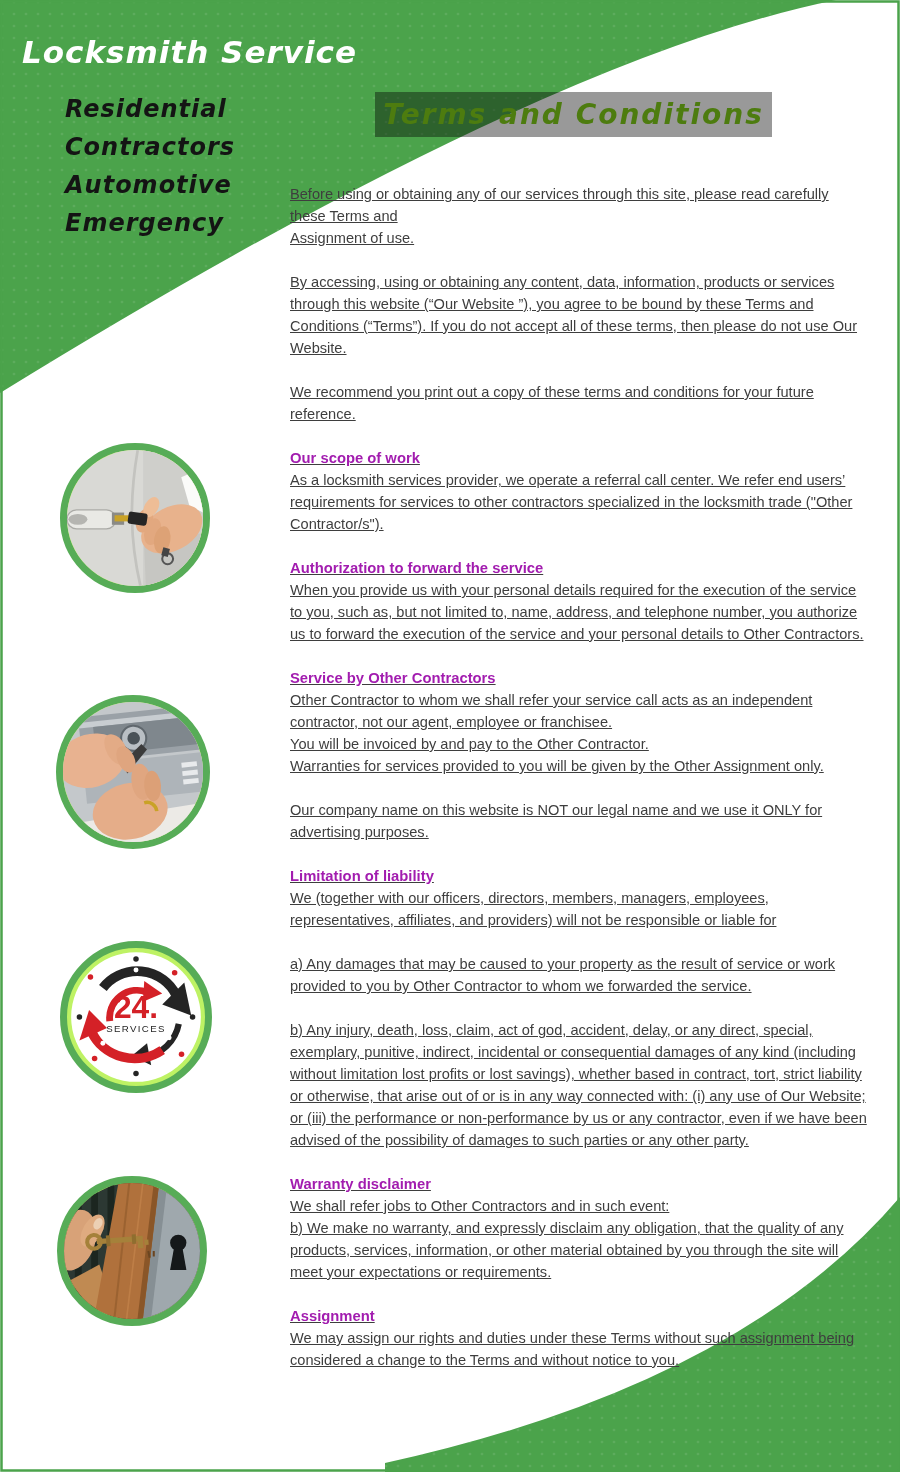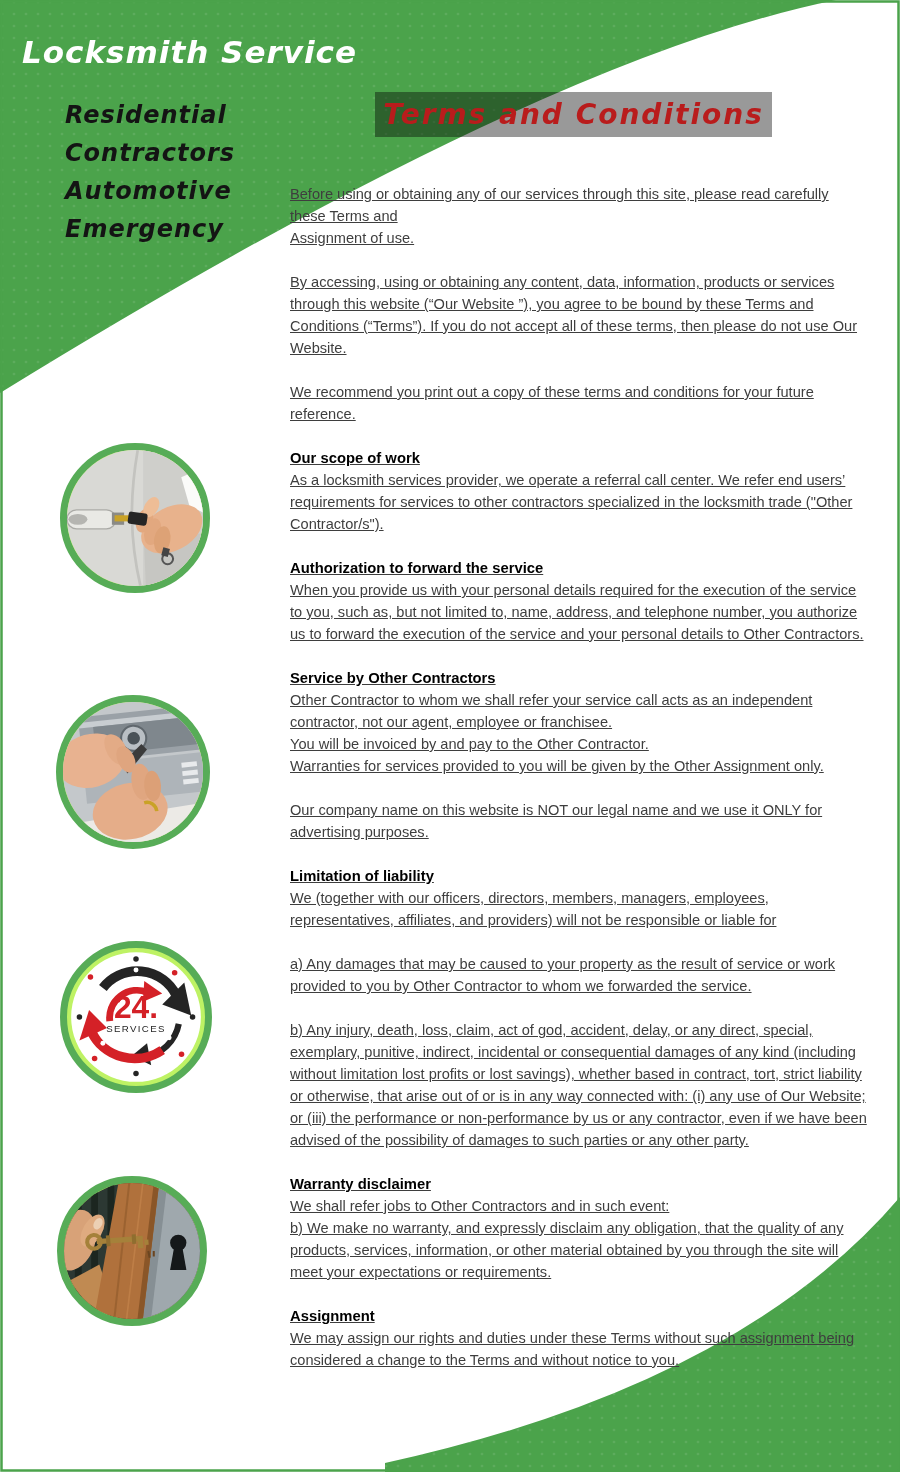--- a/index.html
+++ b/index.html
@@ -3,34 +3,34 @@
 <meta charset="utf-8">
 <style>
   html,body{margin:0;padding:0;background:#e9e9e9;}
   .page{position:relative;width:900px;height:1472px;background:#fff;overflow:hidden;
         font-family:"Liberation Sans",sans-serif;}
   svg.bg{position:absolute;left:0;top:0;z-index:0;}
   
   .brand-title{position:absolute;left:22px;top:34px;margin:0;z-index:2;
     font-family:"DejaVu Sans",sans-serif;font-style:italic;font-weight:bold;
     font-size:31px;color:#ffffff;letter-spacing:1px;}
-  .service-list{position:absolute;left:65px;top:96px;margin:0;padding:0;list-style:none;z-index:2;}
+  .service-list{position:absolute;left:65px;top:90px;margin:0;padding:0;list-style:none;z-index:2;}
   .service-list li{font-family:"DejaVu Sans",sans-serif;font-style:italic;font-weight:bold;
     font-size:24px;color:#141414;line-height:38px;letter-spacing:1px;}
   
   .tc-band{position:absolute;left:375px;top:92px;width:397px;height:45px;z-index:3;
     background:rgba(0,0,0,0.40);display:flex;align-items:center;justify-content:center;}
   .tc-band h2{margin:0;font-family:"DejaVu Sans",sans-serif;font-style:italic;font-weight:bold;
-    font-size:28px;color:#b91c1c;letter-spacing:2px;white-space:nowrap;}
+    font-size:28px;color:#4d7c0f;letter-spacing:2px;white-space:nowrap;}
   
   .content{position:absolute;left:290px;top:183px;width:578px;z-index:2;
     font-size:14.6px;line-height:22px;color:#3e3e3e;text-decoration:underline;}
   .content > *{margin:22px 0 0 0;}
   .content > :first-child{margin-top:0;}
-  .sec-h{font-size:14.8px;font-weight:bold;color:#000000;}
+  .sec-h{font-size:14.8px;font-weight:bold;color:#a21caf;}
   .sec-h + .para{margin-top:0;}
   .para .line{display:block;}
   
   .circle{position:absolute;z-index:2;border-radius:50%;border:7px solid #57ac57;
     background:#bef264;overflow:hidden;box-sizing:border-box;margin:0;}
   .circle svg{display:block;width:100%;height:100%;}
   .c1{left:60px;top:443px;width:150px;height:150px;}
   .c2{left:56px;top:695px;width:154px;height:154px;}
   .c3{left:60px;top:941px;width:152px;height:152px;}
   .c4{left:57px;top:1176px;width:150px;height:150px;}

